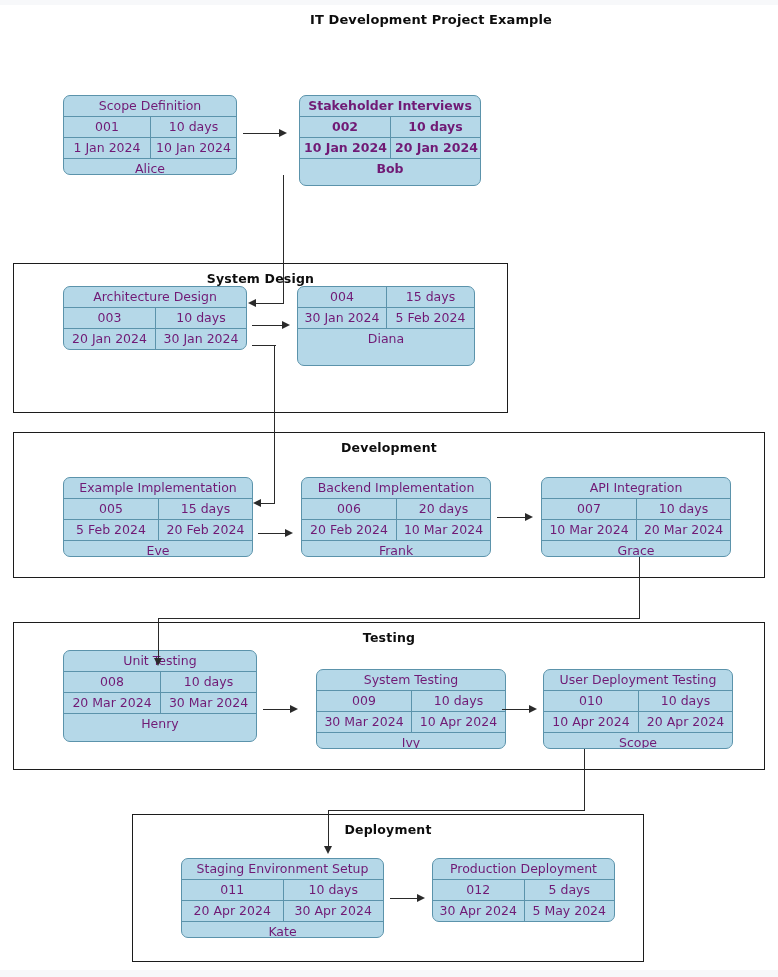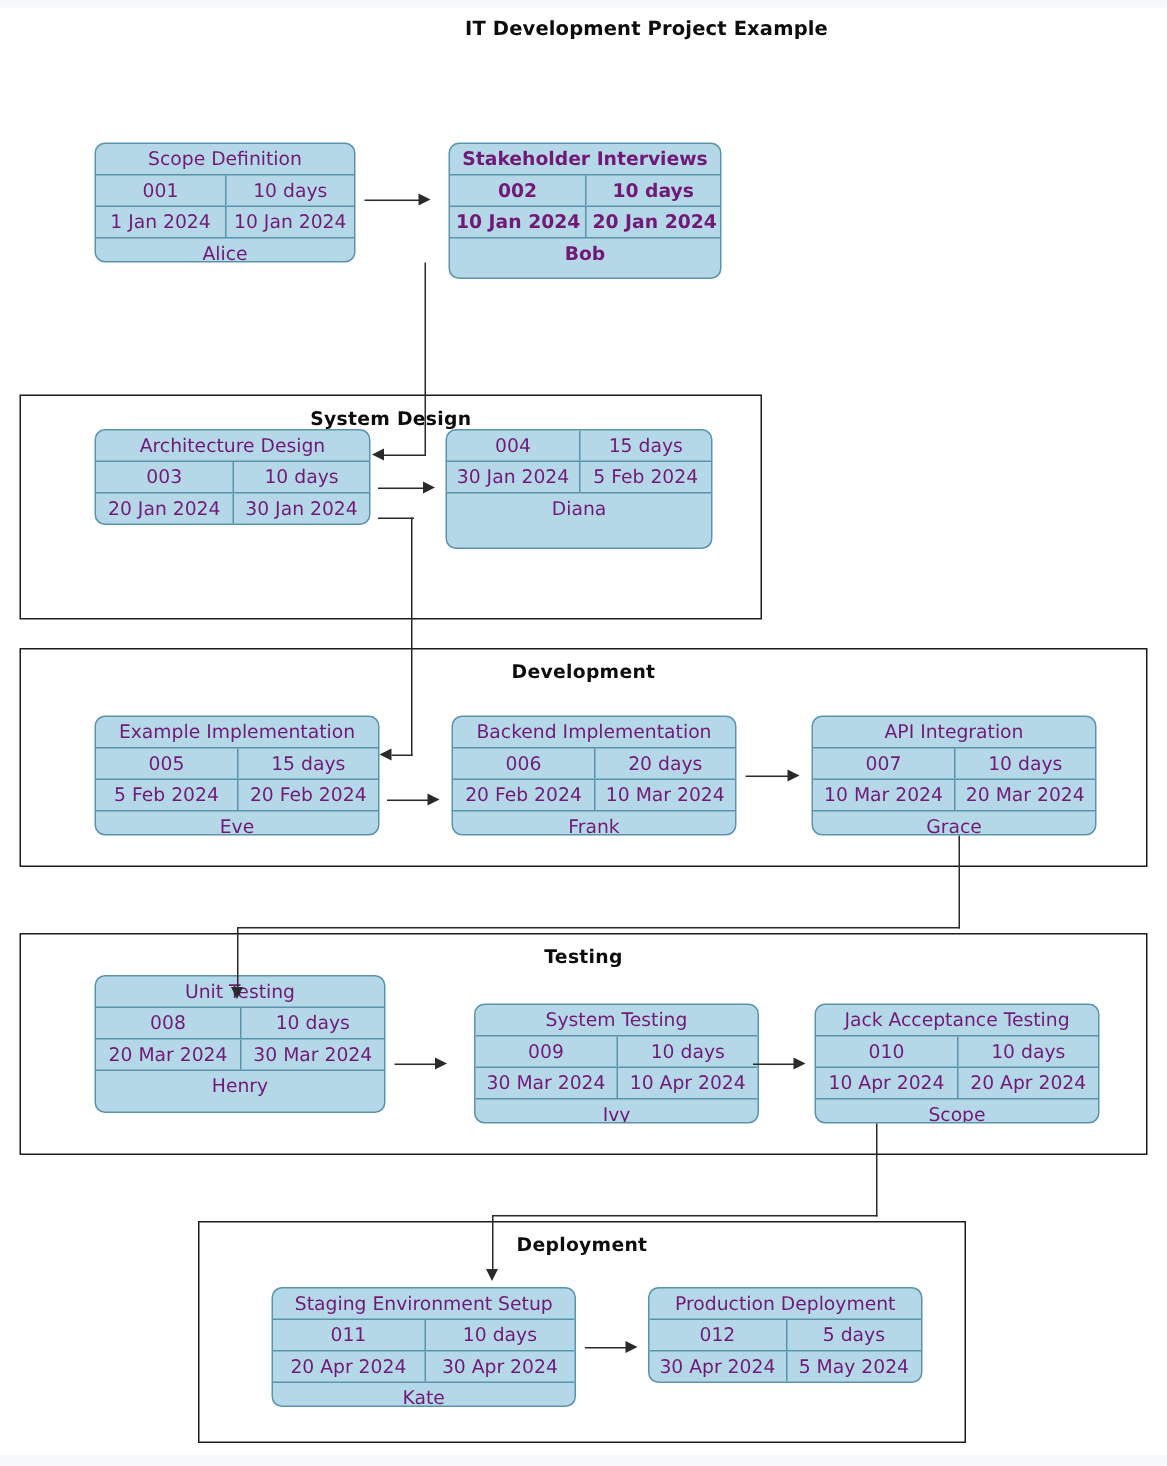--- a/index.html
+++ b/index.html
@@ -310,21 +310,21 @@
       <div class="cell">30 Mar 2024</div>
       <div class="cell">10 Apr 2024</div>
     </div>
     <div class="row owner">
       <div class="cell full">Ivy</div>
     </div>
   </div>
 
   <div class="node" style="left:543px; top:669px; width:190px; height:80px;">
     <div class="row title">
-      <div class="cell full">Jack Acceptance Testing</div>
+      <div class="cell full">User Deployment Testing</div>
     </div>
     <div class="row">
       <div class="cell">010</div>
       <div class="cell">10 days</div>
     </div>
     <div class="row">
       <div class="cell">10 Apr 2024</div>
       <div class="cell">20 Apr 2024</div>
     </div>
     <div class="row owner">

